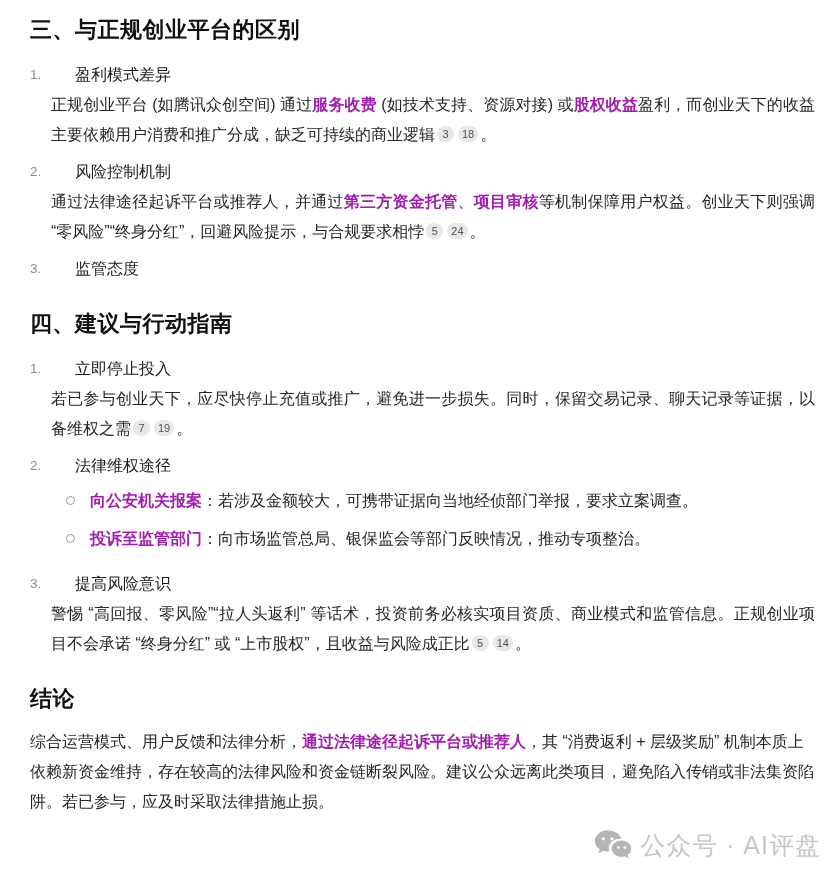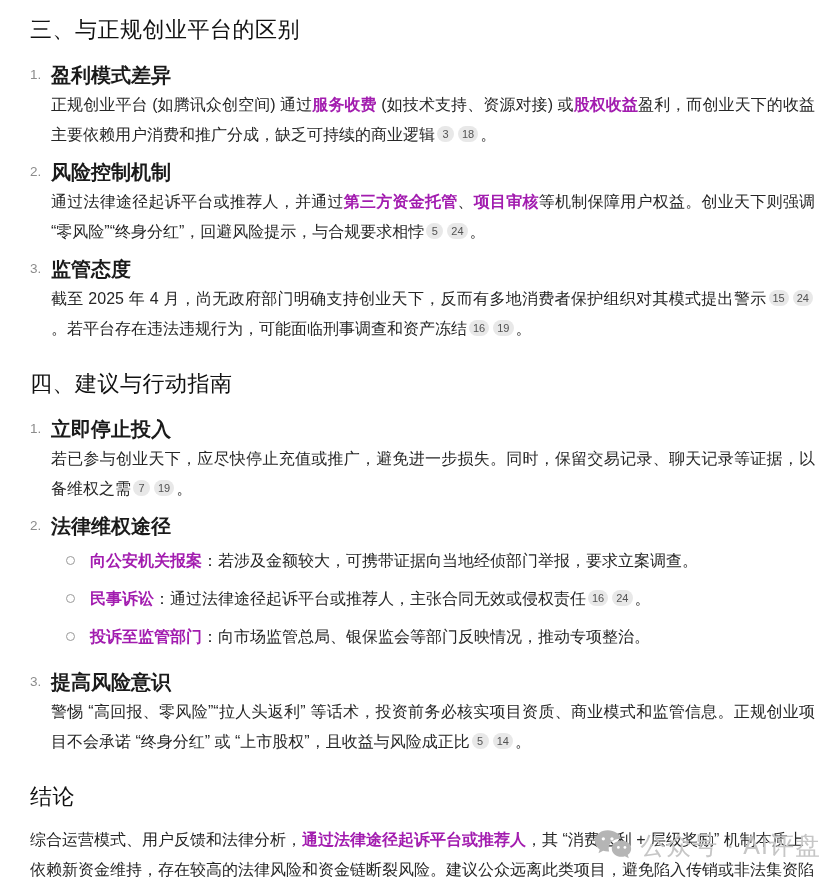--- a/index.html
+++ b/index.html
@@ -5,31 +5,31 @@
   html,body{margin:0;padding:0;background:#ffffff;}
   body{
     width:839px;height:877px;overflow:hidden;position:relative;
     font-family:"Liberation Sans","DejaVu Sans",sans-serif;
     color:#262626;
     -webkit-font-smoothing:antialiased;
   }
   .doc{padding:16px 24px 0 30px;font-size:16px;line-height:30px;}
   h2{
     font-size:22px;line-height:28px;margin:0 0 18px 0;
-    font-weight:400;color:#111111;letter-spacing:0.5px;
+    font-weight:700;color:#111111;letter-spacing:0.5px;
   }
   h2.gap{margin-top:26px;}
   h2.small-after{margin-bottom:14px;}
   .li{display:flex;margin-bottom:9px;}
   .li-num{
     flex:none;width:21px;color:#8c8c8c;font-size:13.5px;line-height:25px;
     text-align:left;
   }
   .li-content{flex:1;min-width:0;}
-  .li-title{font-weight:700;color:#1a1a1a;font-size:20px;line-height:26px;margin-bottom:2px;}
+  .li-title{font-weight:400;color:#1a1a1a;font-size:16px;line-height:26px;margin-bottom:2px;margin-left:24px;}
   p.body{margin:0;line-height:30px;text-align:justify;text-justify:inter-ideograph;}
   p.body.nojust{text-align:left;}
   .bold{font-weight:700;color:#a21caf;}
   .cite{
     display:inline-block;min-width:9px;padding:0 4px;height:16px;line-height:16px;
     border-radius:9px;background:#e8e8e8;color:#525252;font-size:11px;
     text-align:center;margin:0 2px;vertical-align:2px;cursor:pointer;
     font-family:"Liberation Sans",sans-serif;
   }
   .bullets{padding-top:5px;}
@@ -62,43 +62,38 @@
       <span class="li-num">2.</span>
       <div class="li-content">
         <div class="li-title">风险控制机制</div>
         <p class="body"><span>通过法律途径起诉平台或推荐人，并通过</span><span class="bold">第三方资金托管</span><span>、</span><span class="bold">项目审核</span><span>等机制保障用户权益。创业天下则强调 “零风险”“终身分红”，回避风险提示，与合规要求相悖</span><span class="cite">5</span><span class="cite">24</span><span>。</span></p>
       </div>
     </div>
     <div class="li">
       <span class="li-num">3.</span>
       <div class="li-content">
         <div class="li-title">监管态度</div>
-        <p class="body"><span>截至 2025 年 4 月，尚无政府部门明确支持创业天下，反而有多地消费者保护组织对其模式提出警示</span><span class="cite">15</span><span class="cite">24</span><span>。若平台存在违法违规行为，可能面临刑事调查和资产冻结</span><span class="cite">16</span><span class="cite">19</span><span>。</span></p>
       </div>
     </div>
     <h2 class="gap">四、建议与行动指南</h2>
     <div class="li">
       <span class="li-num">1.</span>
       <div class="li-content">
         <div class="li-title">立即停止投入</div>
         <p class="body"><span>若已参与创业天下，应尽快停止充值或推广，避免进一步损失。同时，保留交易记录、聊天记录等证据，以备维权之需</span><span class="cite">7</span><span class="cite">19</span><span>。</span></p>
       </div>
     </div>
     <div class="li">
       <span class="li-num">2.</span>
       <div class="li-content">
         <div class="li-title">法律维权途径</div>
         <div class="bullets">
           <div class="bullet">
             <span class="bullet-dot"></span>
             <div class="bullet-text"><span class="bold">向公安机关报案</span><span>：若涉及金额较大，可携带证据向当地经侦部门举报，要求立案调查。</span></div>
-          </div>
-          <div class="bullet">
-            <span class="bullet-dot"></span>
-            <div class="bullet-text"><span class="bold">民事诉讼</span><span>：通过法律途径起诉平台或推荐人，主张合同无效或侵权责任</span><span class="cite">16</span><span class="cite">24</span><span>。</span></div>
           </div>
           <div class="bullet">
             <span class="bullet-dot"></span>
             <div class="bullet-text"><span class="bold">投诉至监管部门</span><span>：向市场监管总局、银保监会等部门反映情况，推动专项整治。</span></div>
           </div>
         </div>
       </div>
     </div>
     <div class="li">
       <span class="li-num">3.</span>

